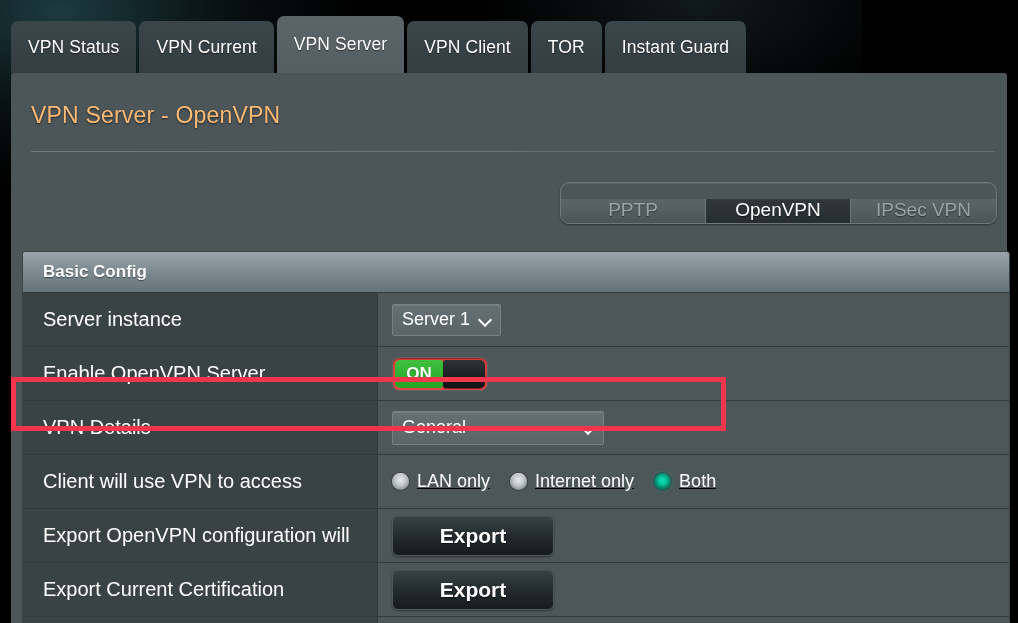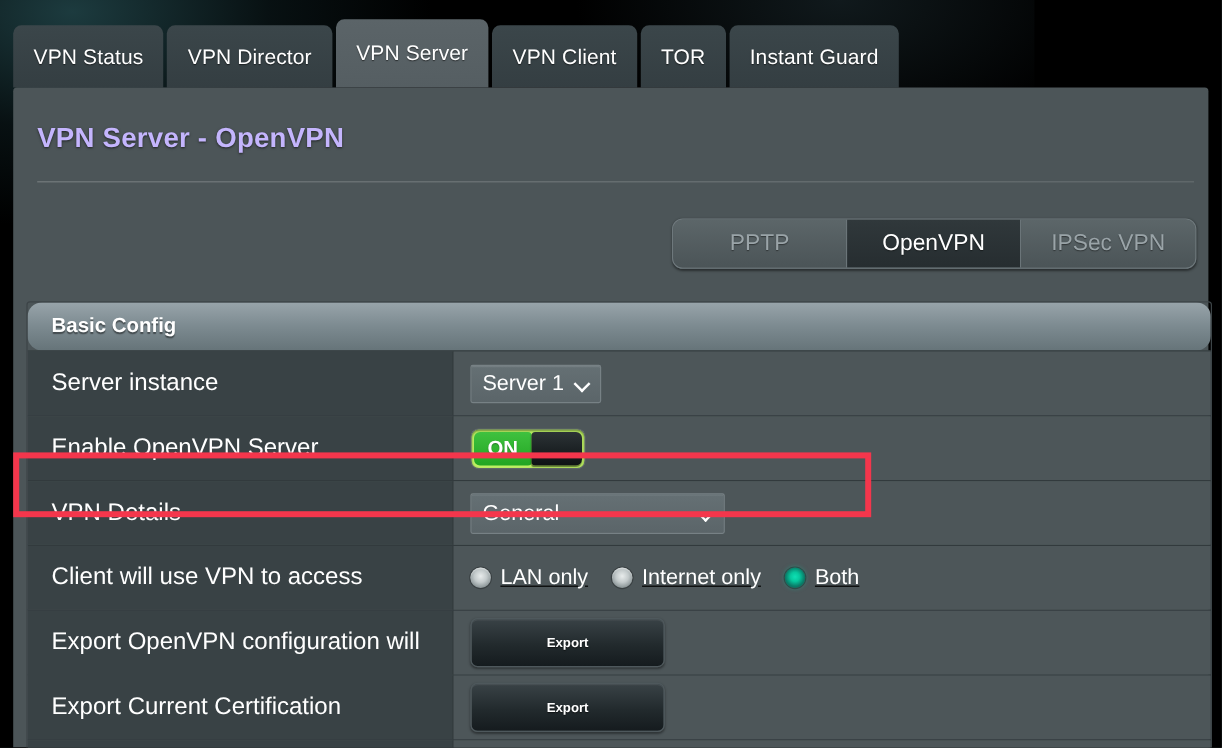--- a/index.html
+++ b/index.html
@@ -66,22 +66,22 @@
   #panel-head {
     position: relative;
     height: 85px;
     padding: 0 12px 0 20px;
   }
   #page-title {
     position: absolute;
     left: 20px; top: 42px;
     transform: translateY(-50%);
     font-size: 23px;
-    font-weight: bold;
-    color: #c4b5fd;
+    font-weight: normal;
+    color: #fdba74;
     text-shadow: 0 1px 2px rgba(0,0,0,.6);
     letter-spacing: .2px;
   }
   #title-rule {
     position: absolute;
     left: 20px; right: 12px; top: 78px;
     height: 1px;
     background: linear-gradient(90deg, rgba(255,255,255,.22), rgba(255,255,255,.13));
   }
 
@@ -91,30 +91,30 @@
     right: 10px; top: 109px;
     display: flex;
     height: 42px;
     border-radius: 9px;
     border: 1px solid #6e787c;
     overflow: hidden;
     box-shadow: 0 1px 2px rgba(0,0,0,.45), inset 0 1px 0 rgba(255,255,255,.09);
   }
   .seg-btn {
     display: flex;
-    align-items: center;
     justify-content: center;
     padding: 0 20px;
     font-size: 19px;
     color: #9aa4a8;
     background: linear-gradient(180deg, #5c6669 0%, #4b5457 100%);
     cursor: pointer;
     border-right: 1px solid #6b7579;
     text-shadow: 0 1px 1px rgba(0,0,0,.45);
     min-width: 145px;
+    margin-top: 16px;
   }
   .seg-btn:last-child { border-right: none; }
   .seg-btn.active {
     background: linear-gradient(180deg, #30383b 0%, #262d30 100%);
     color: #ffffff;
   }
 
   
   #table {
     position: absolute;
@@ -127,21 +127,20 @@
   #table-header {
     height: 40px;
     background: linear-gradient(180deg, #98a4aa 0%, #7d8b91 48%, #667479 100%);
     display: flex;
     align-items: center;
     padding-left: 20px;
     font-size: 17px;
     font-weight: bold;
     color: #ffffff;
     text-shadow: 0 1px 1px rgba(0,0,0,.45);
-    border-radius: 12px;
   }
   .row {
     display: flex;
     min-height: 54px;
     border-top: 1px solid #323a3d;
     background: #4a5456;
   }
   .row:first-of-type { border-top: none; }
   .row-label {
     width: 355px;
@@ -191,21 +190,21 @@
     width: 8px; height: 8px;
     border-right: 2px solid #ffffff;
     border-bottom: 2px solid #ffffff;
     transform: rotate(45deg);
   }
 
   
   .toggle {
     width: 96px; height: 34px;
     border-radius: 7px;
-    background: #bef264;
+    background: #ef4444;
     border: 1px solid #5d6669;
     display: flex;
     align-items: center;
     cursor: pointer;
     padding: 2px;
     box-shadow: inset 0 1px 2px rgba(0,0,0,.5);
   }
   .toggle .on-part {
     flex: none;
     width: 48px; height: 28px;
@@ -257,21 +256,21 @@
   
   .btn {
     width: 162px; height: 41px;
     display: flex;
     align-items: center;
     justify-content: center;
     border-radius: 6px;
     background: linear-gradient(180deg, #394246 0%, #222a2d 55%, #151b1e 100%);
     border: 1px solid #4e585c;
     color: #ffffff;
-    font-size: 11px;
+    font-size: 21px;
     font-weight: bold;
     cursor: pointer;
     text-shadow: 0 1px 1px rgba(0,0,0,.6);
     box-shadow: 0 1px 2px rgba(0,0,0,.4), inset 0 1px 0 rgba(255,255,255,.07);
   }
 
   
   #highlight {
     position: absolute;
     left: 11px; top: 377px;
@@ -284,21 +283,21 @@
 </head>
 <body>
 
 <div id="root">
 
   <div id="tabbar">
     <div class="tab">
       <span>VPN Status</span>
     </div>
     <div class="tab">
-      <span>VPN Director</span>
+      <span>VPN Current</span>
     </div>
     <div class="tab active">
       <span>VPN Server</span>
     </div>
     <div class="tab">
       <span>VPN Client</span>
     </div>
     <div class="tab">
       <span>TOR</span>
     </div>

